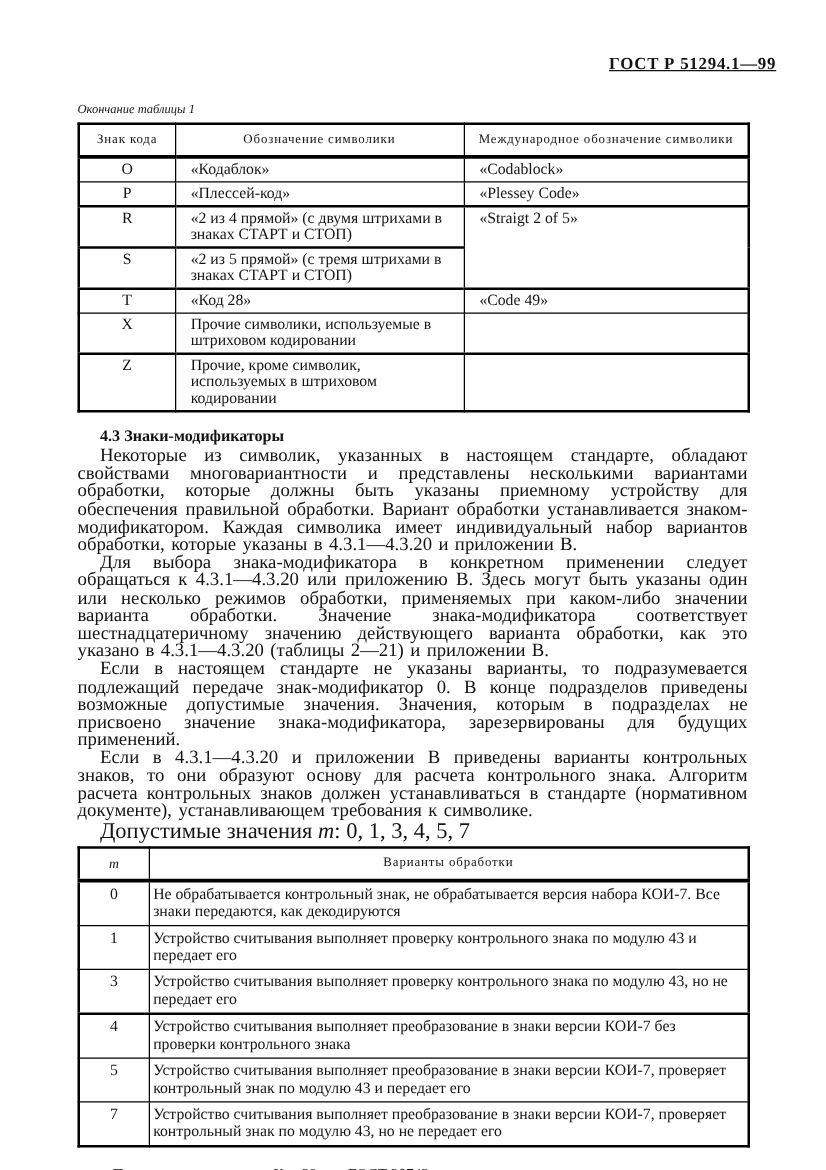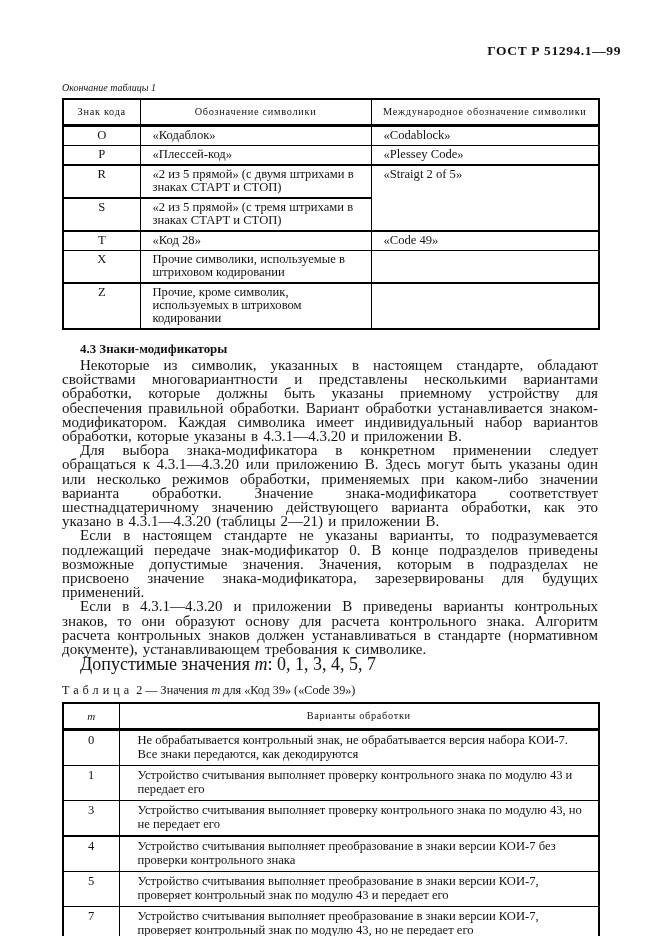--- a/index.html
+++ b/index.html
@@ -15,20 +15,21 @@
     padding: 44px 40px 0 62px;
     overflow: hidden;
   }
   .content { width: 536px; }
   .doc-number {
     text-align: right;
     font-weight: bold;
     font-size: 13.5px;
     letter-spacing: 0.6px;
     line-height: 14px;
+    text-decoration: underline;
   }
   .table-continuation {
     font-style: italic;
     font-size: 10px;
     margin-top: 23px;
     line-height: 13px;
   }
   table.gost {
     border-collapse: collapse;
     table-layout: fixed;
@@ -89,21 +90,21 @@
     margin-top: 11px;
     line-height: 14px;
   }
   .spaced { letter-spacing: 0.33em; }
   .t2 { margin-top: 5px; }
   .t2 col.c-m { width: 56px; }
   .t2 col.c-var { width: 480px; }
   .t2 th.m-head { font-style: italic; font-size: 11px; letter-spacing: 0.2px; }
   .t2 td { font-size: 12.6px; line-height: 14px; padding: 2px 8px 4px; }
   .t2 td.m-cell { text-align: center; padding: 2px 2px 4px; }
-  .t2 td.variant-cell { padding-left: 18px; padding-right: 10px; }
+  .t2 td.variant-cell { padding-left: 3px; padding-right: 10px; }
   .t2 tbody tr:nth-child(3) td { border-bottom-width: 2px; }
   .note-line {
     font-size: 12.2px;
     margin: 14px 0 0 28px;
     line-height: 14px;
   }
 </style>
 </head>
 <body>
 
@@ -134,21 +135,21 @@
           <td class="name-cell">«Кодаблок»</td>
           <td class="intl-cell">«Codablock»</td>
         </tr>
         <tr>
           <td class="code-cell">P</td>
           <td class="name-cell">«Плессей-код»</td>
           <td class="intl-cell">«Plessey Code»</td>
         </tr>
         <tr>
           <td class="code-cell">R</td>
-          <td class="name-cell">«2 из 5 прямой» (с двумя штрихами в знаках СТАРТ и СТОП)</td>
+          <td class="name-cell">«2 из 4 прямой» (с двумя штрихами в знаках СТАРТ и СТОП)</td>
           <td class="intl-cell" rowspan="2">«Straigt 2 of 5»</td>
         </tr>
         <tr>
           <td class="code-cell">S</td>
           <td class="name-cell">«2 из 5 прямой» (с тремя штрихами в знаках СТАРТ и СТОП)</td>
         </tr>
         <tr>
           <td class="code-cell">T</td>
           <td class="name-cell">«Код 28»</td>
           <td class="intl-cell">«Code 49»</td>
@@ -167,21 +168,20 @@
     </table>
 
     <div class="section-heading">4.3 Знаки-модификаторы</div>
     <p class="para">Некоторые из символик, указанных в настоящем стандарте, обладают свойствами многовариантности и представлены несколькими вариантами обработки, которые должны быть указаны приемному устройству для обеспечения правильной обработки. Вариант обработки устанавливается знаком-модификатором. Каждая символика имеет индивидуальный набор вариантов обработки, которые указаны в 4.3.1—4.3.20 и приложении В.</p>
     <p class="para">Для выбора знака-модификатора в конкретном применении следует обращаться к 4.3.1—4.3.20 или приложению В. Здесь могут быть указаны один или несколько режимов обработки, применяемых при каком-либо значении варианта обработки. Значение знака-модификатора соответствует шестнадцатеричному значению действующего варианта обработки, как это указано в 4.3.1—4.3.20 (таблицы 2—21) и приложении В.</p>
     <p class="para">Если в настоящем стандарте не указаны варианты, то подразумевается подлежащий передаче знак-модификатор 0. В конце подразделов приведены возможные допустимые значения. Значения, которым в подразделах не присвоено значение знака-модификатора, зарезервированы для будущих применений.</p>
     <p class="para">Если в 4.3.1—4.3.20 и приложении В приведены варианты контрольных знаков, то они образуют основу для расчета контрольного знака. Алгоритм расчета контрольных знаков должен устанавливаться в стандарте (нормативном документе), устанавливающем требования к символике.</p>
 
     <p class="allowed-line"><span>Допустимые значения </span><span class="var-italic">m</span><span>: 0, 1, 3, 4, 5, 7</span></p>
 
-    <div class="t2-caption"><span class="spaced">Таблица</span><span> 2 — Значения </span><span class="var-italic">m</span><span> для «Код 39» («Code 39»)</span></div>
 
     <table class="gost t2">
       <colgroup>
           <col class="c-m">
           <col class="c-var">
         </colgroup>
       <thead>
         <tr>
           <th class="m-head">m</th>
           <th>Варианты обработки</th>

